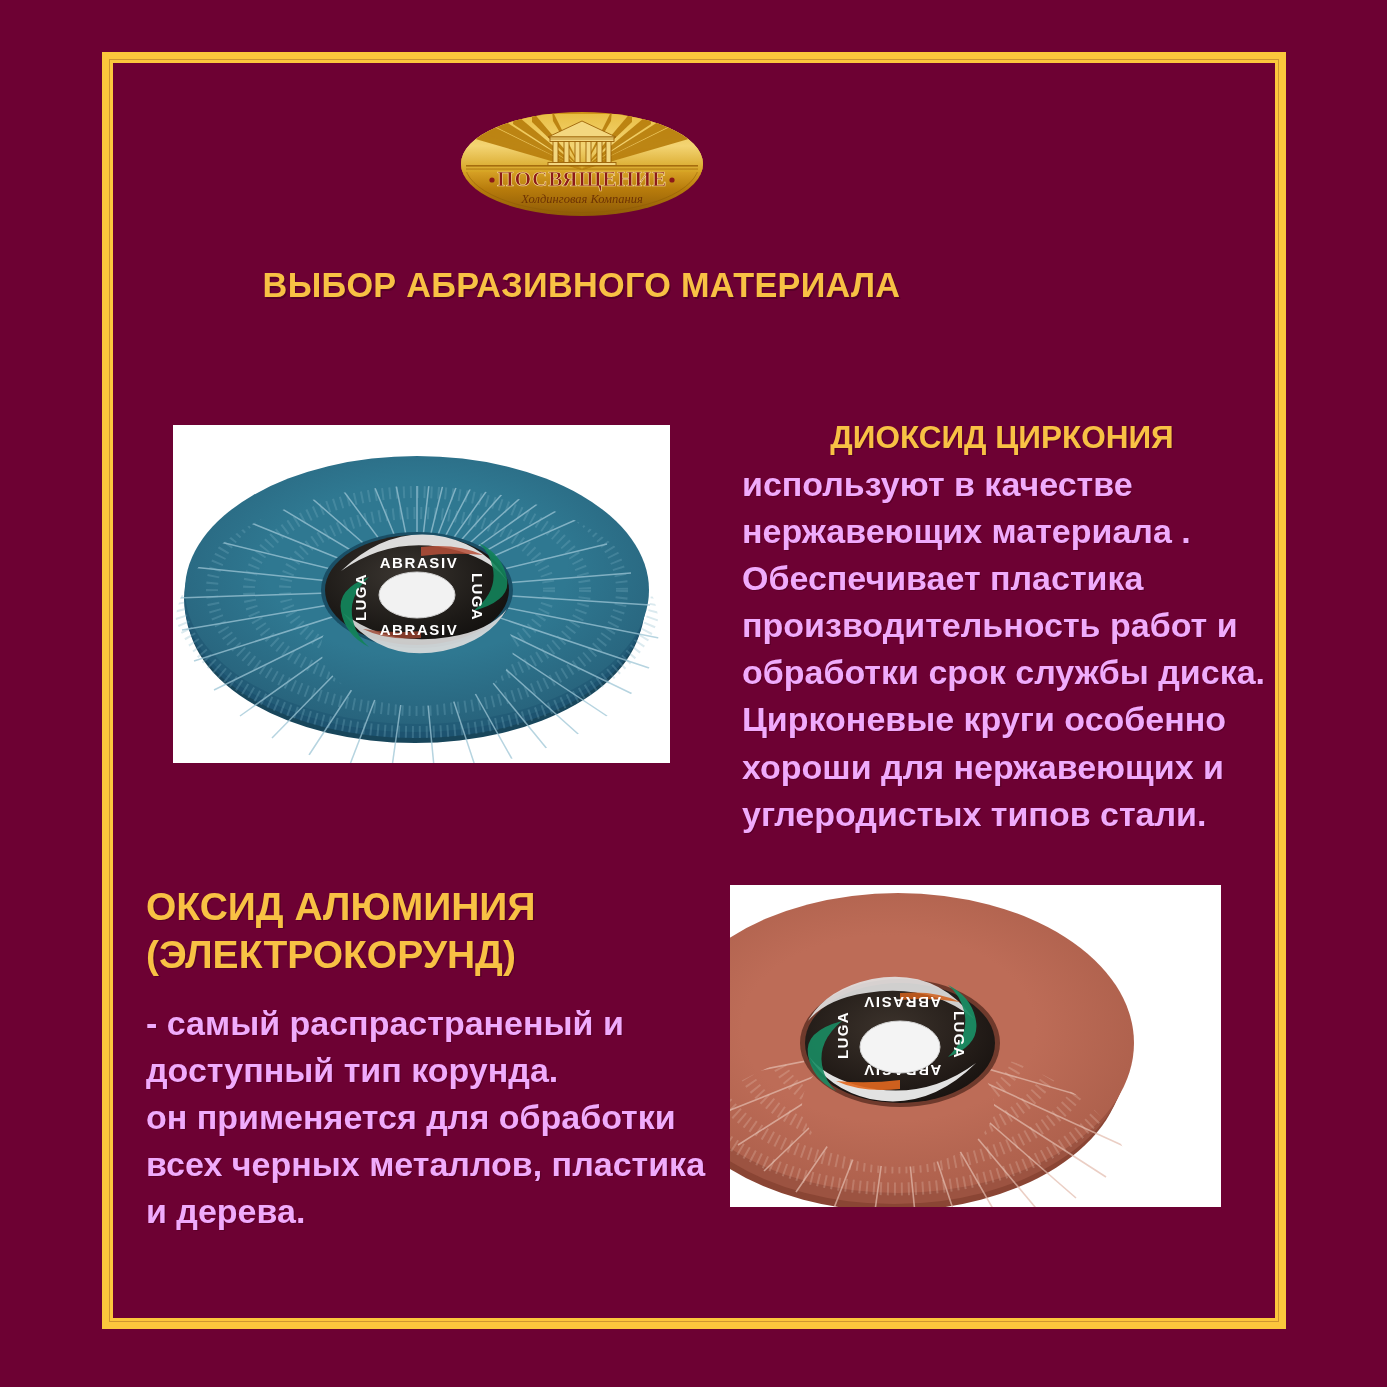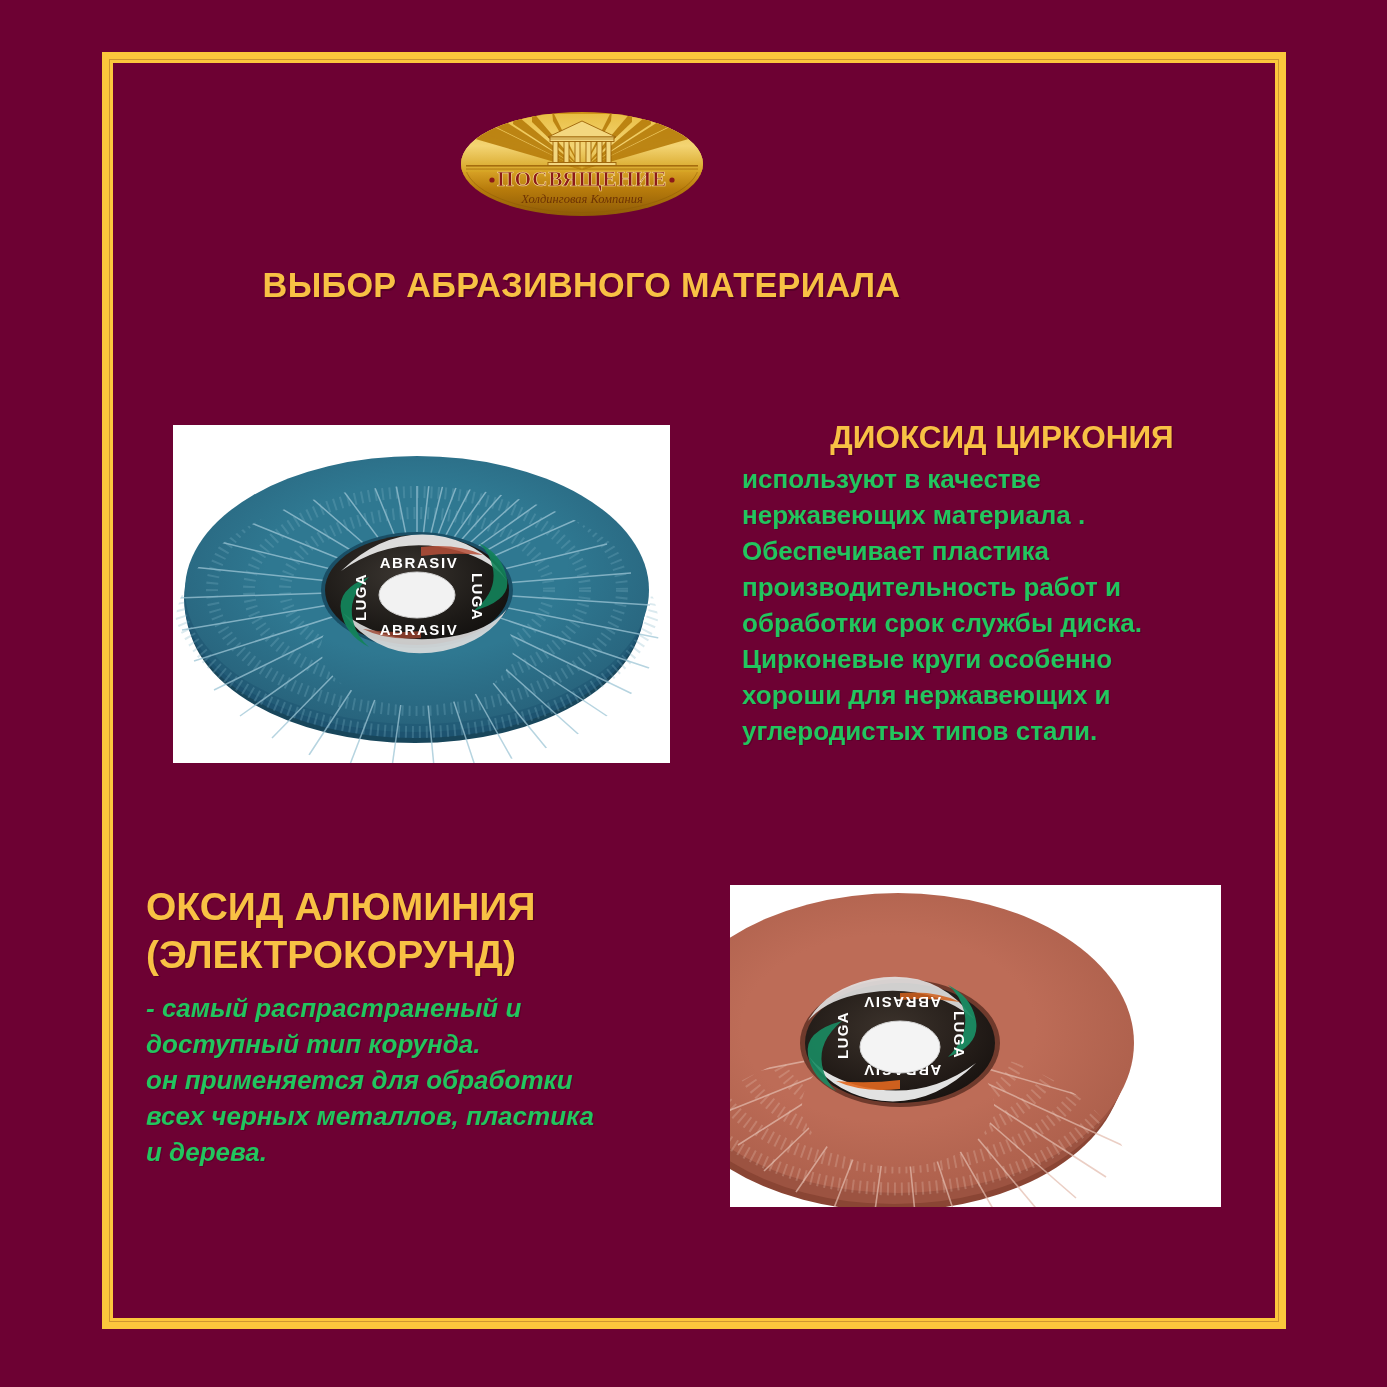--- a/index.html
+++ b/index.html
@@ -110,30 +110,30 @@
     color: #f8c144;
     font-weight: bold;
     font-size: 31px;
     line-height: 1.24;
     text-shadow: 1.4px 1.4px 0 rgba(60,0,24,0.4);
   }
   #block-zirconia .block-heading { text-align: center; font-size: 31.5px; }
   #block-corundum .block-heading { text-align: left; font-size: 39px; }
 
   .block-body {
-    color: #22c55e;
+    color: #f0abfc;
     font-weight: bold;
-    font-size: 26px;
+    font-size: 34px;
     line-height: 1.385;
     text-shadow: 1.2px 1.2px 0 rgba(60,0,24,0.35);
   }
   .block-body .line { display: block; white-space: nowrap; }
 
   #block-zirconia .block-body { margin-top: 4px; }
-  #block-corundum .block-body { margin-top: 10px; font-style: italic; }
+  #block-corundum .block-body { margin-top: 20px; }
 </style>
 </head>
 <body>
 
 <div id="slide">
 
   <div id="frame-outer">
     <div id="frame-inner"></div>
   </div>
 

